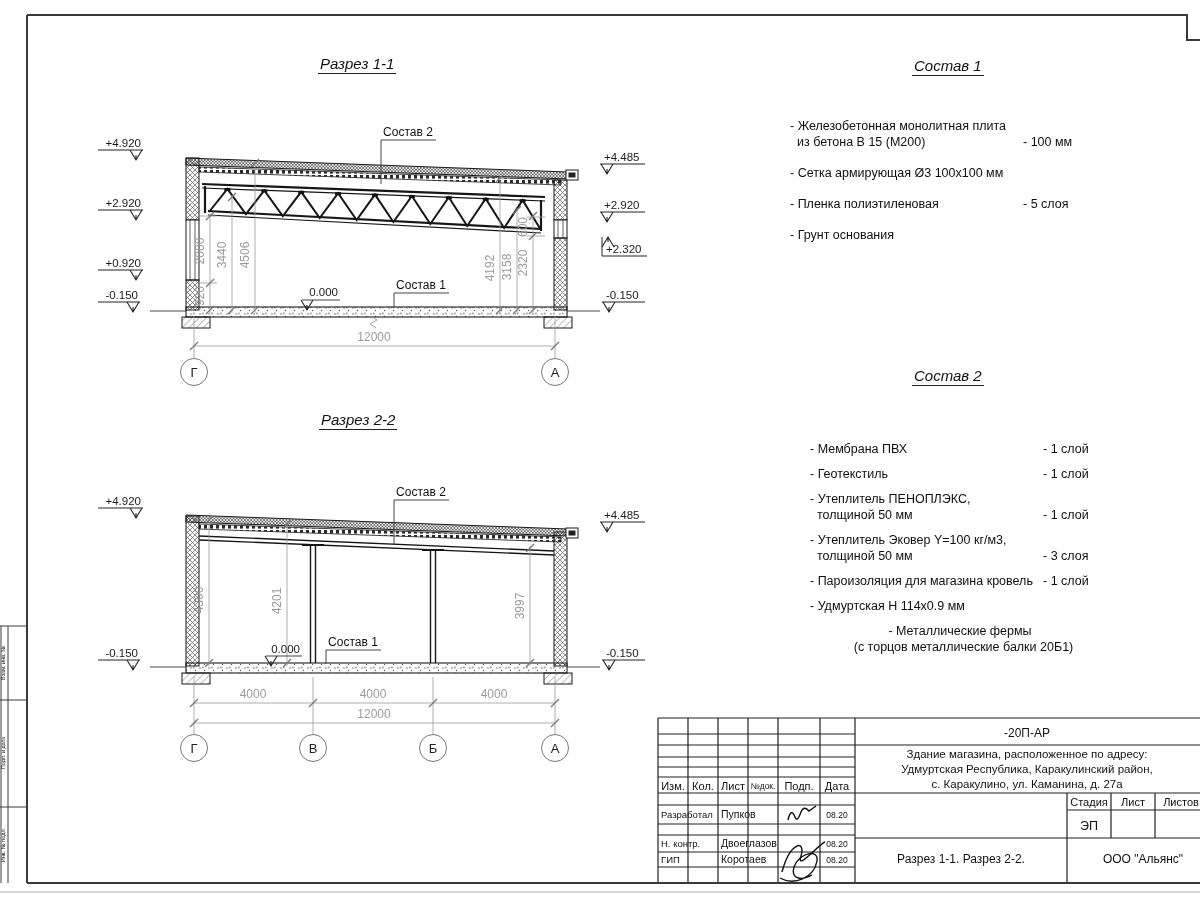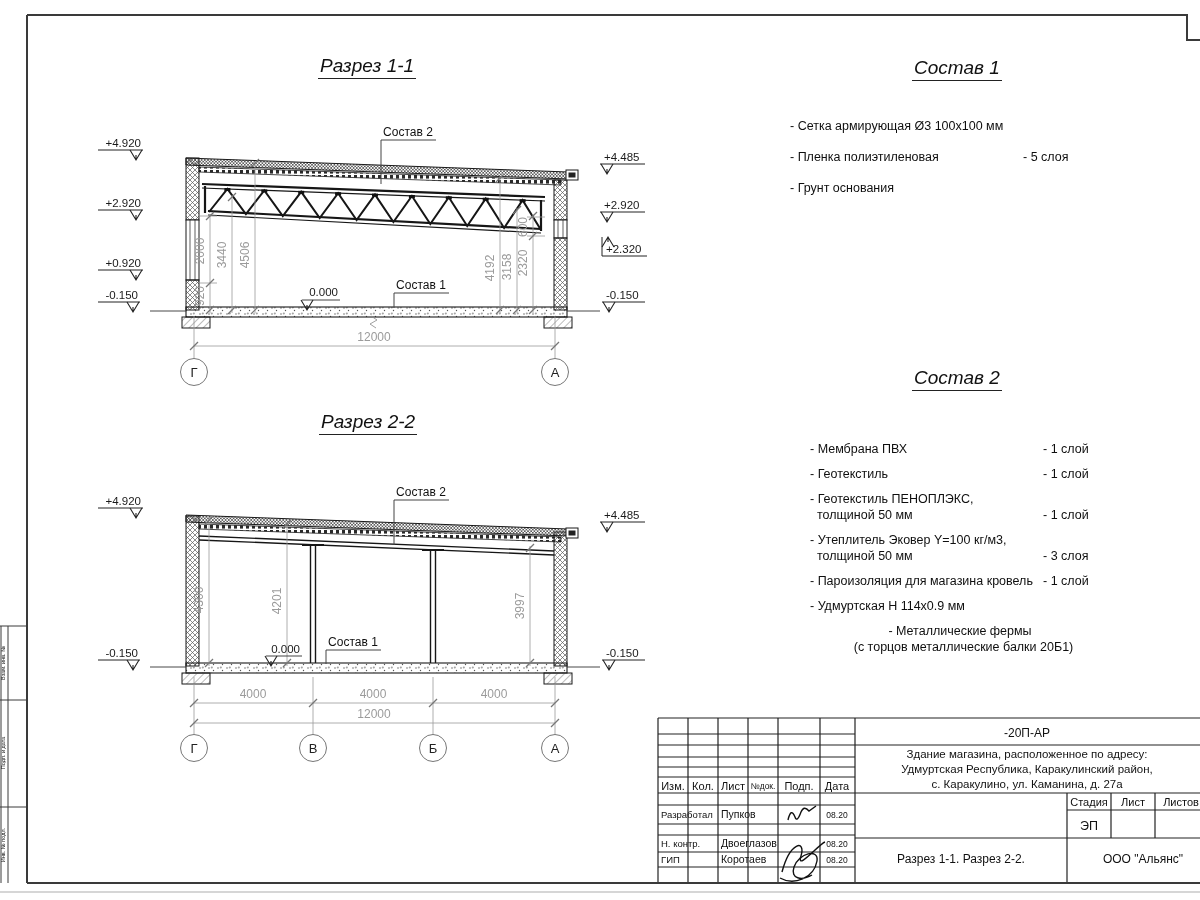--- a/index.html
+++ b/index.html
@@ -1,19 +1,19 @@
 <!DOCTYPE html>
 <html><head>
 <meta charset="utf-8">
 <style>
   html,body{margin:0;padding:0;background:#fff;}
   #sheet{position:relative;width:1200px;height:900px;background:#fff;overflow:hidden;
          font-family:"Liberation Sans",sans-serif;}
   svg{position:absolute;left:0;top:0;}
-  .ttl{position:absolute;font-style:italic;font-size:19px;color:#111;
+  .ttl{position:absolute;font-style:italic;font-size:15px;color:#111;
        border-bottom:1px solid #222;padding:0 2px 1px 2px;white-space:nowrap;}
   .list{position:absolute;width:345px;color:#0f0f0f;font-size:12.5px;line-height:16px;}
   .row{display:flex;align-items:flex-end;}
   .s1 .row{margin-bottom:15px;}
   .s2 .row{margin-bottom:9px;margin-left:20px;}
   .nm{width:233px;}
   .vl{white-space:nowrap;}
   .l2{padding-left:7px;}
   text{font-family:"Liberation Sans",sans-serif;}
   .dim{font-size:12px;fill:#9b9b9b;}
@@ -382,20 +382,27 @@
 </svg>
 
 <div class="ttl" style="left:318px;top:55px;">Разрез 1-1</div>
 <div class="ttl" style="left:319px;top:411px;">Разрез 2-2</div>
 <div class="ttl" style="left:912px;top:57px;">Состав 1</div>
 <div class="ttl" style="left:912px;top:367px;">Состав 2</div>
 
 <div class="list s1" style="left:790px;top:118px;">
   <div class="row">
     <div class="nm">
+          <div>- Железобетонная  монолитная плита</div>
+          <div class="l2">из бетона В 15 (М200)</div>
+        </div>
+    <div class="vl">- 100 мм</div>
+  </div>
+  <div class="row">
+    <div class="nm">
           <div>- Сетка армирующая Ø3 100x100 мм</div>
         </div>
     <div class="vl"></div>
   </div>
   <div class="row">
     <div class="nm">
           <div>- Пленка полиэтиленовая</div>
         </div>
     <div class="vl">-  5 слоя</div>
   </div>
@@ -415,21 +422,21 @@
     <div class="vl">- 1 слой</div>
   </div>
   <div class="row">
     <div class="nm">
           <div>- Геотекстиль</div>
         </div>
     <div class="vl">- 1 слой</div>
   </div>
   <div class="row">
     <div class="nm">
-          <div>- Геотекстиль ПЕНОПЛЭКС,</div>
+          <div>- Утеплитель ПЕНОПЛЭКС,</div>
           <div class="l2">толщиной 50 мм</div>
         </div>
     <div class="vl">- 1 слой</div>
   </div>
   <div class="row">
     <div class="nm">
           <div>- Утеплитель Эковер Y=100 кг/м3,</div>
           <div class="l2">толщиной 50 мм</div>
         </div>
     <div class="vl">- 3 слоя</div>

